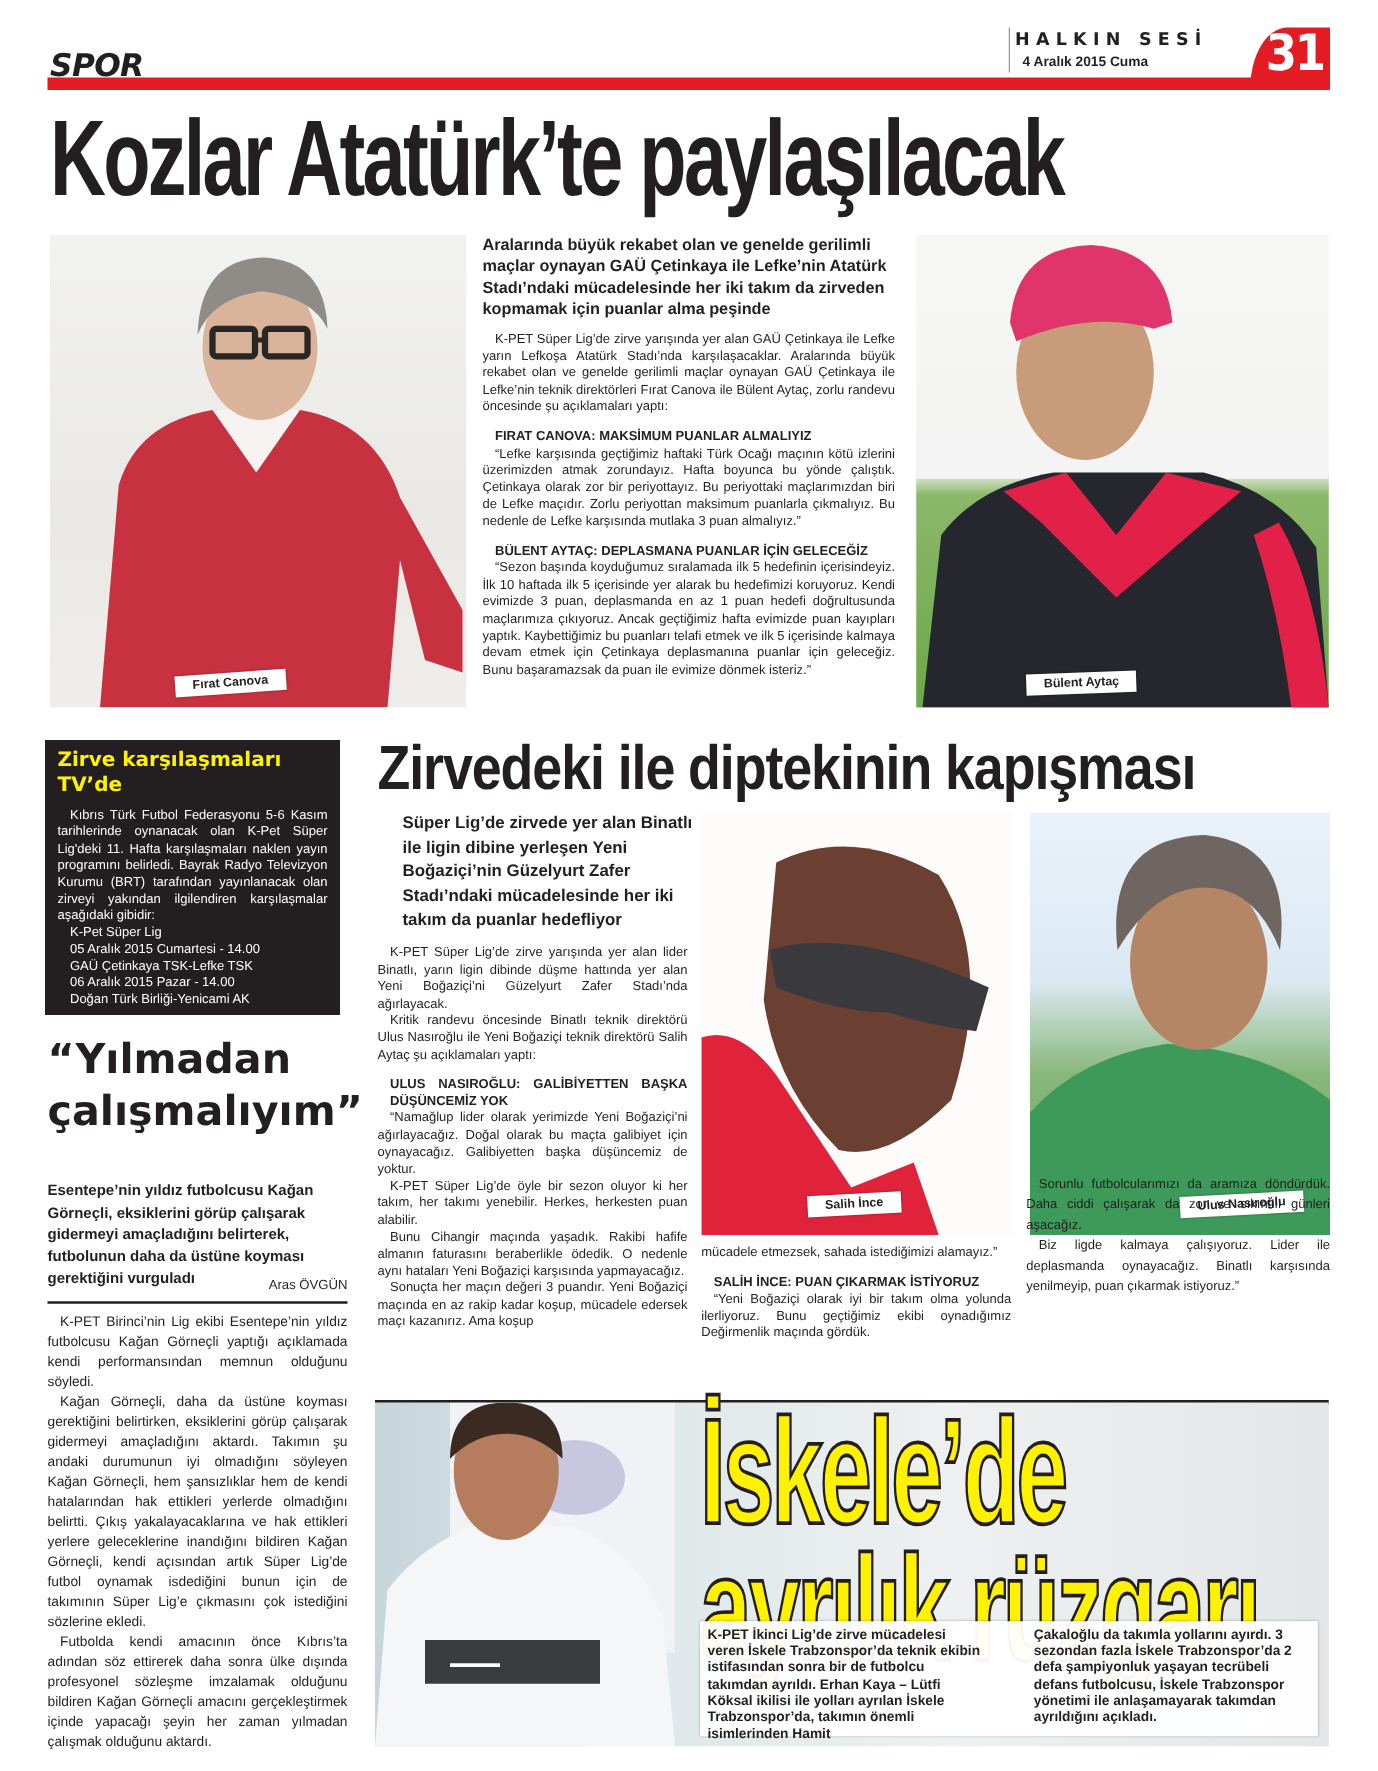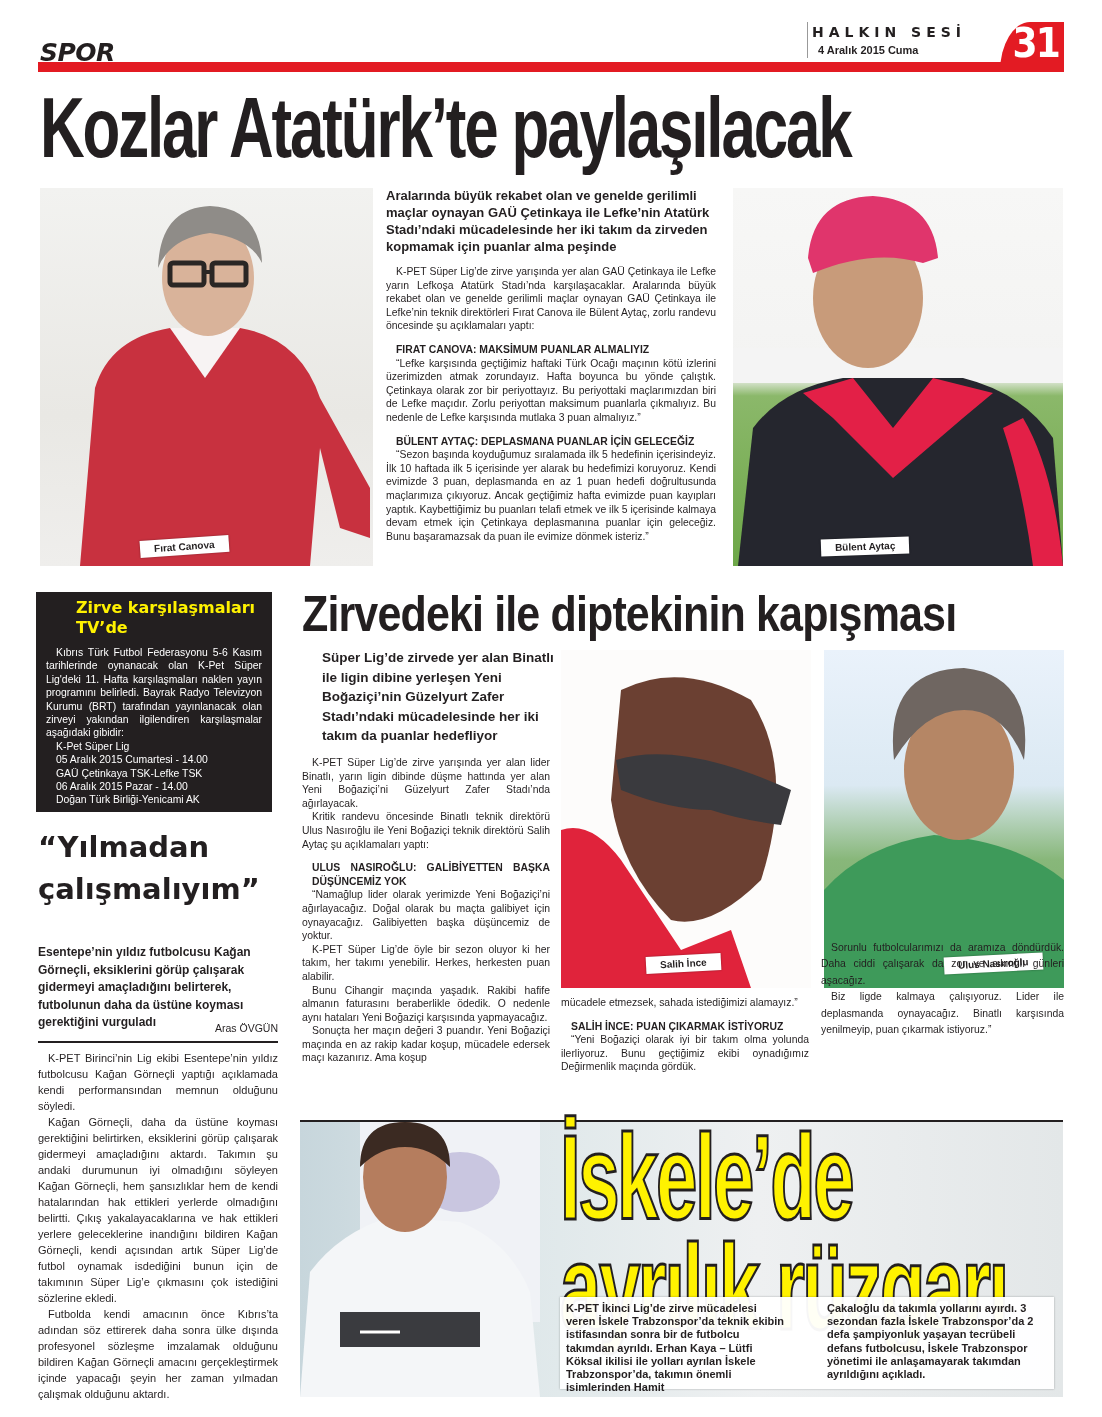--- a/index.html
+++ b/index.html
@@ -29,26 +29,26 @@
   .caption { position: absolute; background: #fff; font-size: 10px; font-weight: bold; padding: 3px 14px; box-shadow: 0 0 2px rgba(0,0,0,0.4); color: #231f20; white-space: nowrap; }
 
   
   .lede { font-weight: bold; font-size: 13px; line-height: 17px; color: #231f20; }
   .body { font-size: 10.4px; line-height: 13.6px; color: #231f20; text-align: justify; }
   .body p { text-indent: 10px; }
   .subhead { font-weight: bold; font-size: 10.4px; line-height: 13.6px; margin-top: 10px; padding-left: 10px; }
 
   
   .tv-box { left: 36px; top: 592px; width: 236px; height: 220px; background: #231f20; padding: 6px 10px; }
-  .tv-title { color: #fff200; font-weight: bold; font-size: 16px; line-height: 20px; font-family: "DejaVu Sans", sans-serif; margin-left: 30px; }
+  .tv-title { color: #fff200; font-weight: bold; font-size: 16px; line-height: 20px; font-family: "DejaVu Sans", sans-serif; }
   .tv-body { color: #fff; font-size: 10.4px; line-height: 13.4px; margin-top: 8px; text-align: justify; }
   .tv-body p { text-indent: 10px; }
   .tv-body .line { padding-left: 10px; }
 
-  .quote-title { left: 38px; top: 826px; font-family: "DejaVu Sans", sans-serif; font-weight: bold; font-size: 29px; line-height: 42px; color: #231f20; }
+  .quote-title { left: 38px; top: 826px; font-family: "DejaVu Sans", sans-serif; font-weight: bold; font-size: 33px; line-height: 42px; color: #231f20; }
   .quote-lede { left: 38px; top: 944px; width: 240px; font-weight: bold; font-size: 12px; line-height: 17.5px; }
   .byline { left: 38px; top: 1022px; width: 240px; text-align: right; font-weight: normal; font-size: 10.5px; }
   .rule { left: 38px; top: 1041px; width: 240px; height: 1.5px; background: #231f20; }
   .left-body { left: 38px; top: 1050px; width: 240px; font-size: 11px; line-height: 16px; }
 
   
   .iskele-title { left: 560px; top: 1122px; font-family: "Liberation Sans", sans-serif; font-weight: bold; font-size: 120px; line-height: 110px; color: #fff200; -webkit-text-stroke: 3px #231f20; transform-origin: left top; transform: scaleX(0.62); white-space: nowrap; letter-spacing: -4px; }
   .iskele-box { left: 560px; top: 1297px; width: 494px; height: 92px; background: rgba(255,255,255,0.96); padding: 5px 6px; display: flex; gap: 40px; box-shadow: 0 0 2px rgba(0,0,0,0.3); }
   .iskele-col { width: 225px; font-weight: bold; font-size: 11px; line-height: 13.2px; color: #231f20; }
   .iskele-top-rule { left: 300px; top: 1120px; width: 763px; height: 4px; background: #231f20; }

